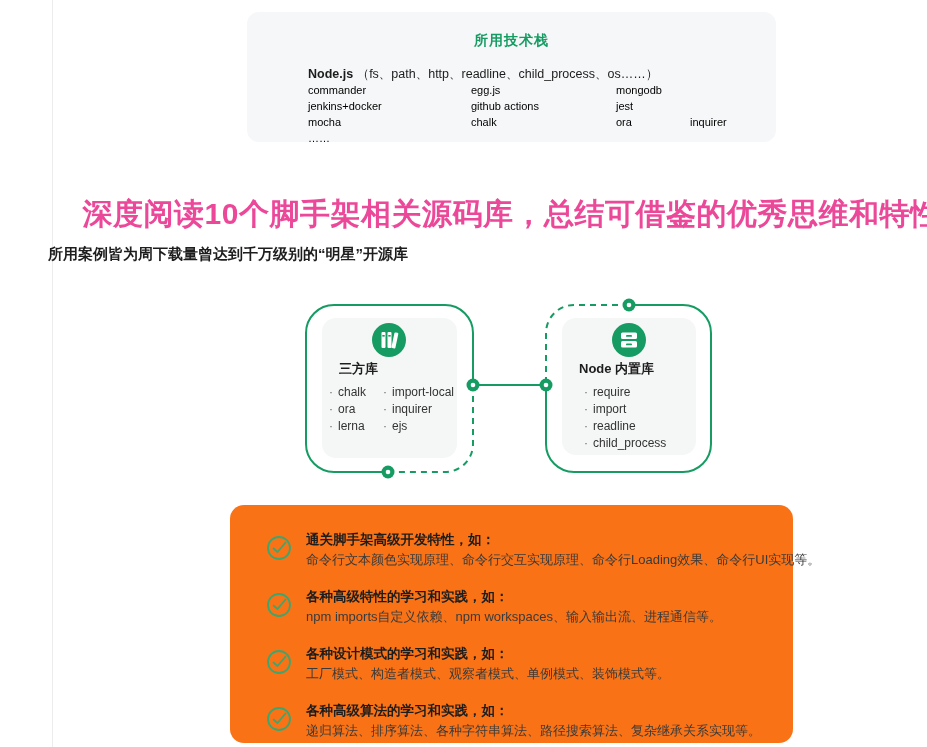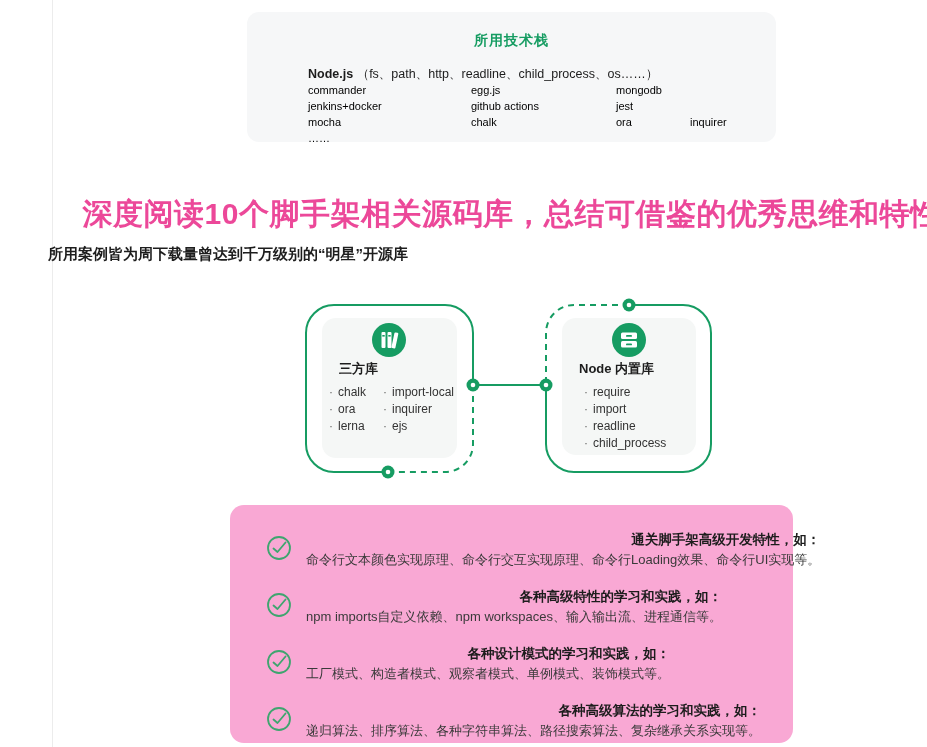--- a/index.html
+++ b/index.html
@@ -58,21 +58,21 @@
   .lib-list { position:absolute; font-size:12px; color:#333; }
   .lib-list .row { display:flex; line-height:17px; }
   .lib-list .b { color:#666; width:9px; }
   .list-left  { left:31px;  top:86px; display:grid; grid-template-columns:54px auto; }
   .list-right { left:286px; top:86px; }
   .list-left .row { white-space:nowrap; }
 
   
   .features {
     position:absolute; left:182px; top:505px; width:563px; height:238px;
-    background:#f9a8d4; border-radius:14px; padding:25px 30px 0 36px;text-align:right;
+    background:#f97316; border-radius:14px; padding:25px 30px 0 36px;
   }
   .feature { display:flex; margin-bottom:17px; }
   .feature .ck { flex:0 0 26px; margin-right:14px; margin-top:5px; }
   .feature .tx { font-size:13px; line-height:20px; color:#3a3a3a; white-space:nowrap; }
   .feature .tt { font-weight:bold; color:#1d1d1d; font-size:13.5px; }
 </style>
 </head>
 <body>
 
 <div class="page">

